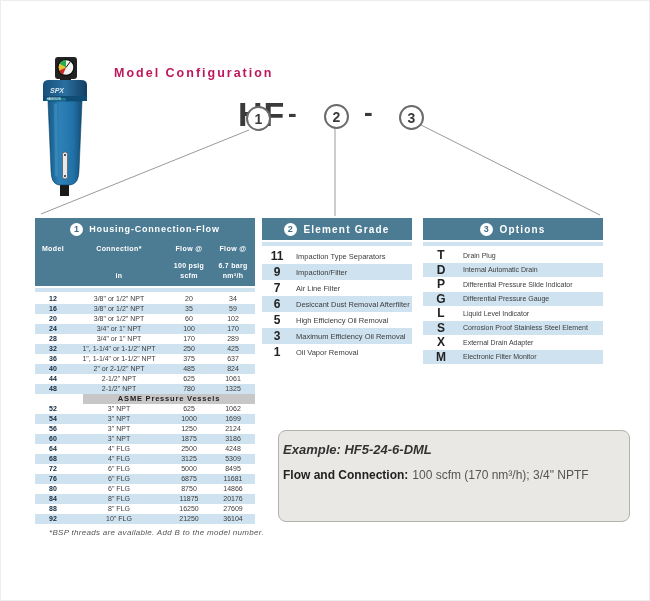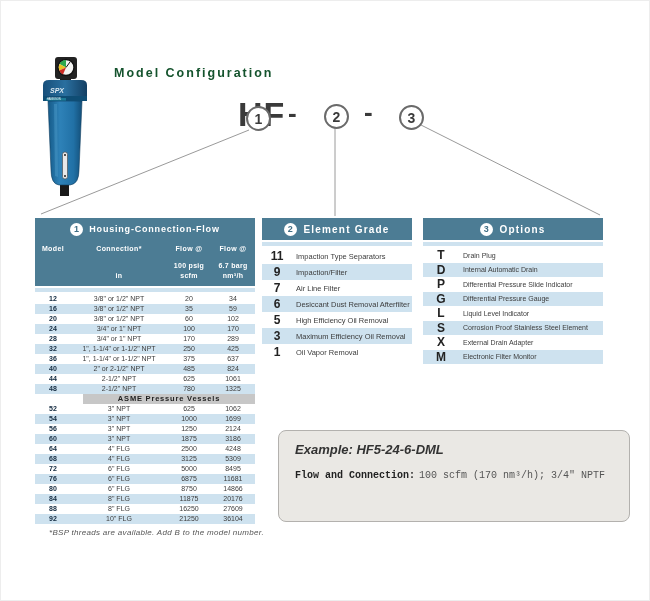--- a/index.html
+++ b/index.html
@@ -8,21 +8,21 @@
     background:#ffffff; font-family:"Liberation Sans", sans-serif;
     -webkit-font-smoothing:antialiased;
   }
   .frame { position:absolute; inset:0; border:1px solid #ededed; pointer-events:none; z-index:9; }
 
   
   #connector-lines { position:absolute; left:0; top:0; z-index:1; }
 
   
   .green-title { position:absolute; left:114px; top:66px; font-size:12.5px; font-weight:bold;
-    color:#14532d; letter-spacing:2px; z-index:2; }
+    color:#be185d; letter-spacing:2px; z-index:2; }
 
   
   .hf-prefix { position:absolute; left:192px; top:95px; font-size:34px; font-weight:bold;
     color:#3a3a3a; letter-spacing:1px; z-index:2;margin-left:46px; }
   .code-circle { position:absolute; width:21px; height:21px; border:2px solid #6a6a6a;
     border-radius:50%; color:#3a3a3a; font-weight:bold; font-size:14px; display:flex;
     align-items:center; justify-content:center; background:#fff; z-index:2; }
   #code-circle-1 { left:246px; top:106px; }
   #code-circle-2 { left:324px; top:104px; }
   #code-circle-3 { left:399px; top:105px; }
@@ -70,24 +70,24 @@
   .g-row .label { color:#3c3c3c; padding-left:4px; }
   .g-row.alt { background:#CEE2EF; }
 
   
   .footnote { position:absolute; left:33px; top:528px; width:250px; font-size:8px;
     font-style:italic; color:#555; line-height:10.5px; z-index:2; letter-spacing:0.3px;margin-left:16px; }
 
   
   #example-box { position:absolute; left:278px; top:430px; width:352px; height:92px;
     background:#EAE8E4; border:1px solid #b3b1ae; border-radius:8px; box-sizing:border-box;
-    padding:11px 16px 0; z-index:2; }
+    padding:11px 4px 0; z-index:2; }
   .ex-title { font-size:13px; font-weight:bold; font-style:italic; color:#333;
     margin-bottom:10px; }
-  .ex-line { font-size:10px; line-height:17px; color:#555; white-space:nowrap;font-family:Liberation Mono, monospace; }
+  .ex-line { font-size:12px; line-height:17px; color:#555; white-space:nowrap; }
   .ex-line .lbl { font-weight:bold; color:#222; margin-right:4px; }
 </style>
 </head>
 <body>
 
 <div class="frame"></div>
 
 <svg id="connector-lines" width="650" height="601">
   <line x1="249" y1="130" x2="41" y2="214" stroke="#9a9a9a" stroke-width="1"></line>
   <line x1="335" y1="127" x2="335" y2="216" stroke="#9a9a9a" stroke-width="1"></line>

